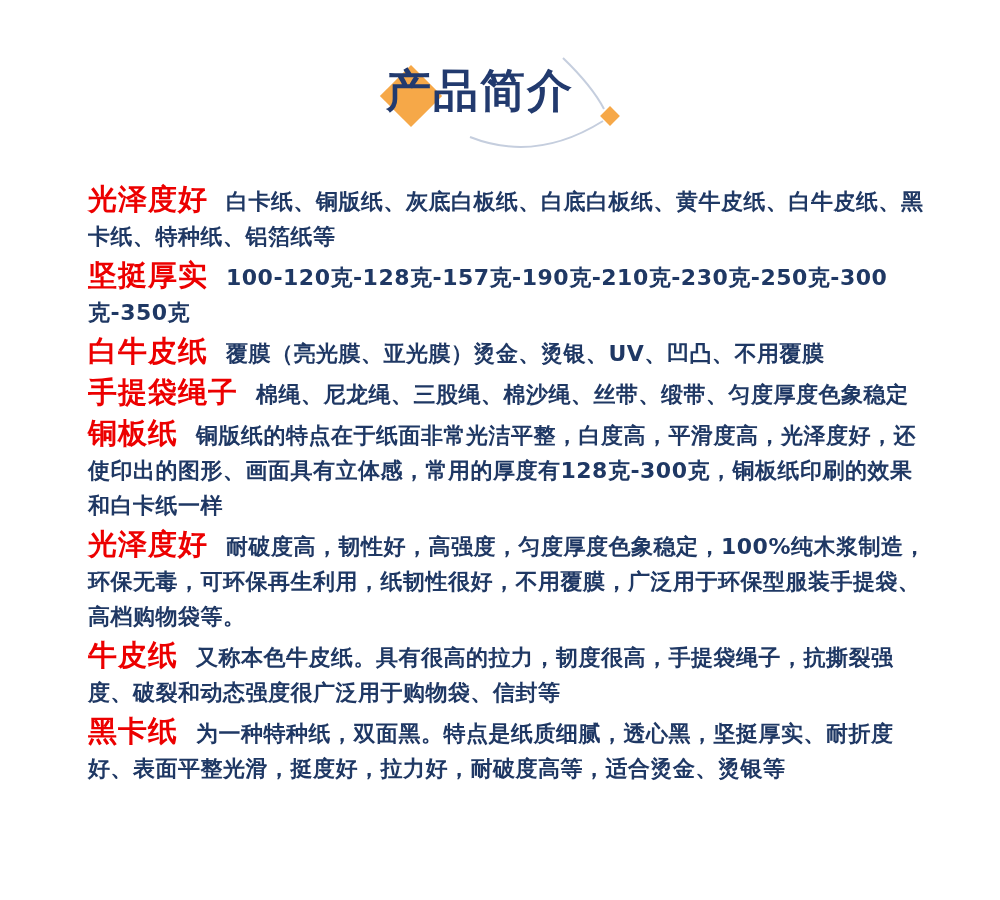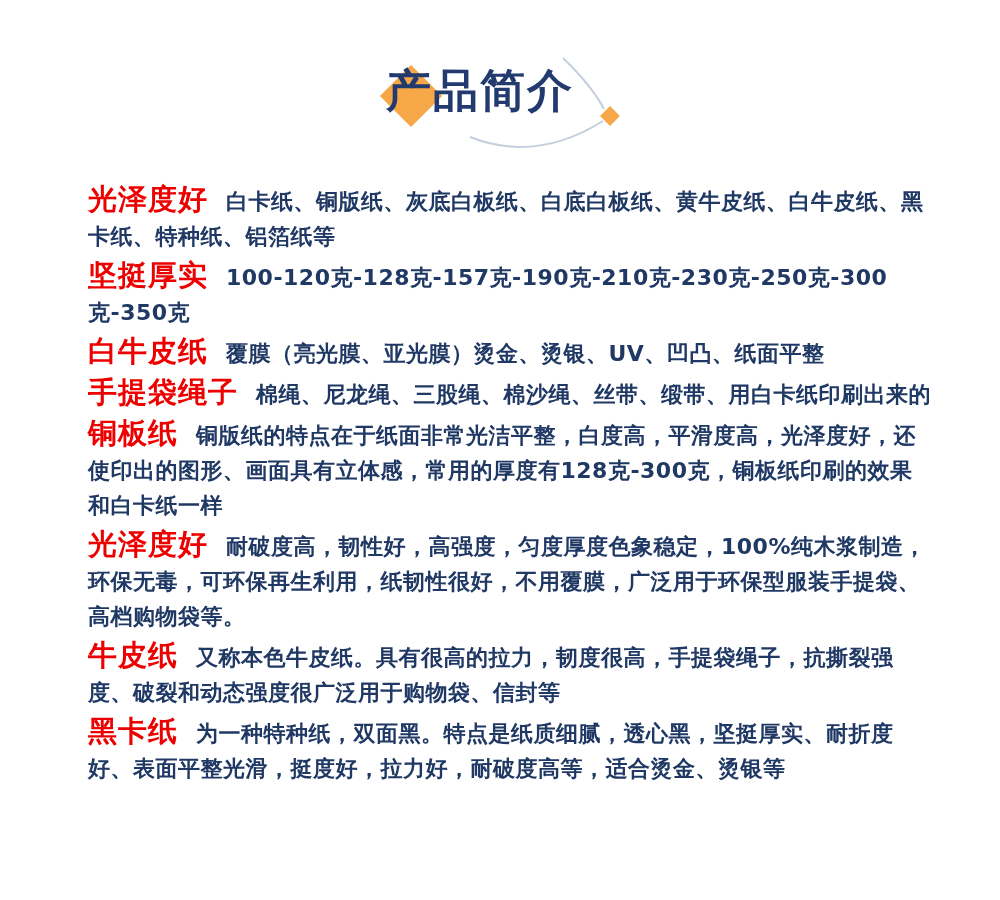--- a/index.html
+++ b/index.html
@@ -56,23 +56,23 @@
       <rect x="603" y="109" width="14" height="14" transform="rotate(45 610 116)" fill="#f6a848"></rect>
     </svg>
     <h1 class="page-title">产品简介</h1>
   </div>
 
   <div class="content" id="sections">
     <p class="section"><span class="heading">光泽度好</span><span class="body">白卡纸、铜版纸、灰底白板纸、白底白板纸、黄牛皮纸、白牛皮纸、黑卡纸、特种纸、铝箔纸等</span></p>
 
     <p class="section"><span class="heading">坚挺厚实</span><span class="body">100-120克-128克-157克-190克-210克-230克-250克-300克-350克</span></p>
 
-    <p class="section"><span class="heading">白牛皮纸</span><span class="body">覆膜（亮光膜、亚光膜）烫金、烫银、UV、凹凸、纸面平整</span></p>
+    <p class="section"><span class="heading">白牛皮纸</span><span class="body">覆膜（亮光膜、亚光膜）烫金、烫银、UV、凹凸、不用覆膜</span></p>
 
-    <p class="section"><span class="heading">手提袋绳子</span><span class="body">棉绳、尼龙绳、三股绳、棉沙绳、丝带、缎带、用白卡纸印刷出来的</span></p>
+    <p class="section"><span class="heading">手提袋绳子</span><span class="body">棉绳、尼龙绳、三股绳、棉沙绳、丝带、缎带、匀度厚度色象稳定</span></p>
 
 
     <p class="section"><span class="heading">铜板纸</span><span class="body">铜版纸的特点在于纸面非常光洁平整，白度高，平滑度高，光泽度好，还使印出的图形、画面具有立体感，常用的厚度有128克-300克，铜板纸印刷的效果和白卡纸一样</span></p>
 
     <p class="section"><span class="heading">光泽度好</span><span class="body">耐破度高，韧性好，高强度，匀度厚度色象稳定，100%纯木浆制造，环保无毒，可环保再生利用，纸韧性很好，不用覆膜，广泛用于环保型服装手提袋、高档购物袋等。</span></p>
 
     <p class="section"><span class="heading">牛皮纸</span><span class="body">又称本色牛皮纸。具有很高的拉力，韧度很高，手提袋绳子，抗撕裂强度、破裂和动态强度很广泛用于购物袋、信封等</span></p>
 
     <p class="section"><span class="heading">黑卡纸</span><span class="body">为一种特种纸，双面黑。特点是纸质细腻，透心黑，坚挺厚实、耐折度好、表面平整光滑，挺度好，拉力好，耐破度高等，适合烫金、烫银等</span></p>
   </div>

